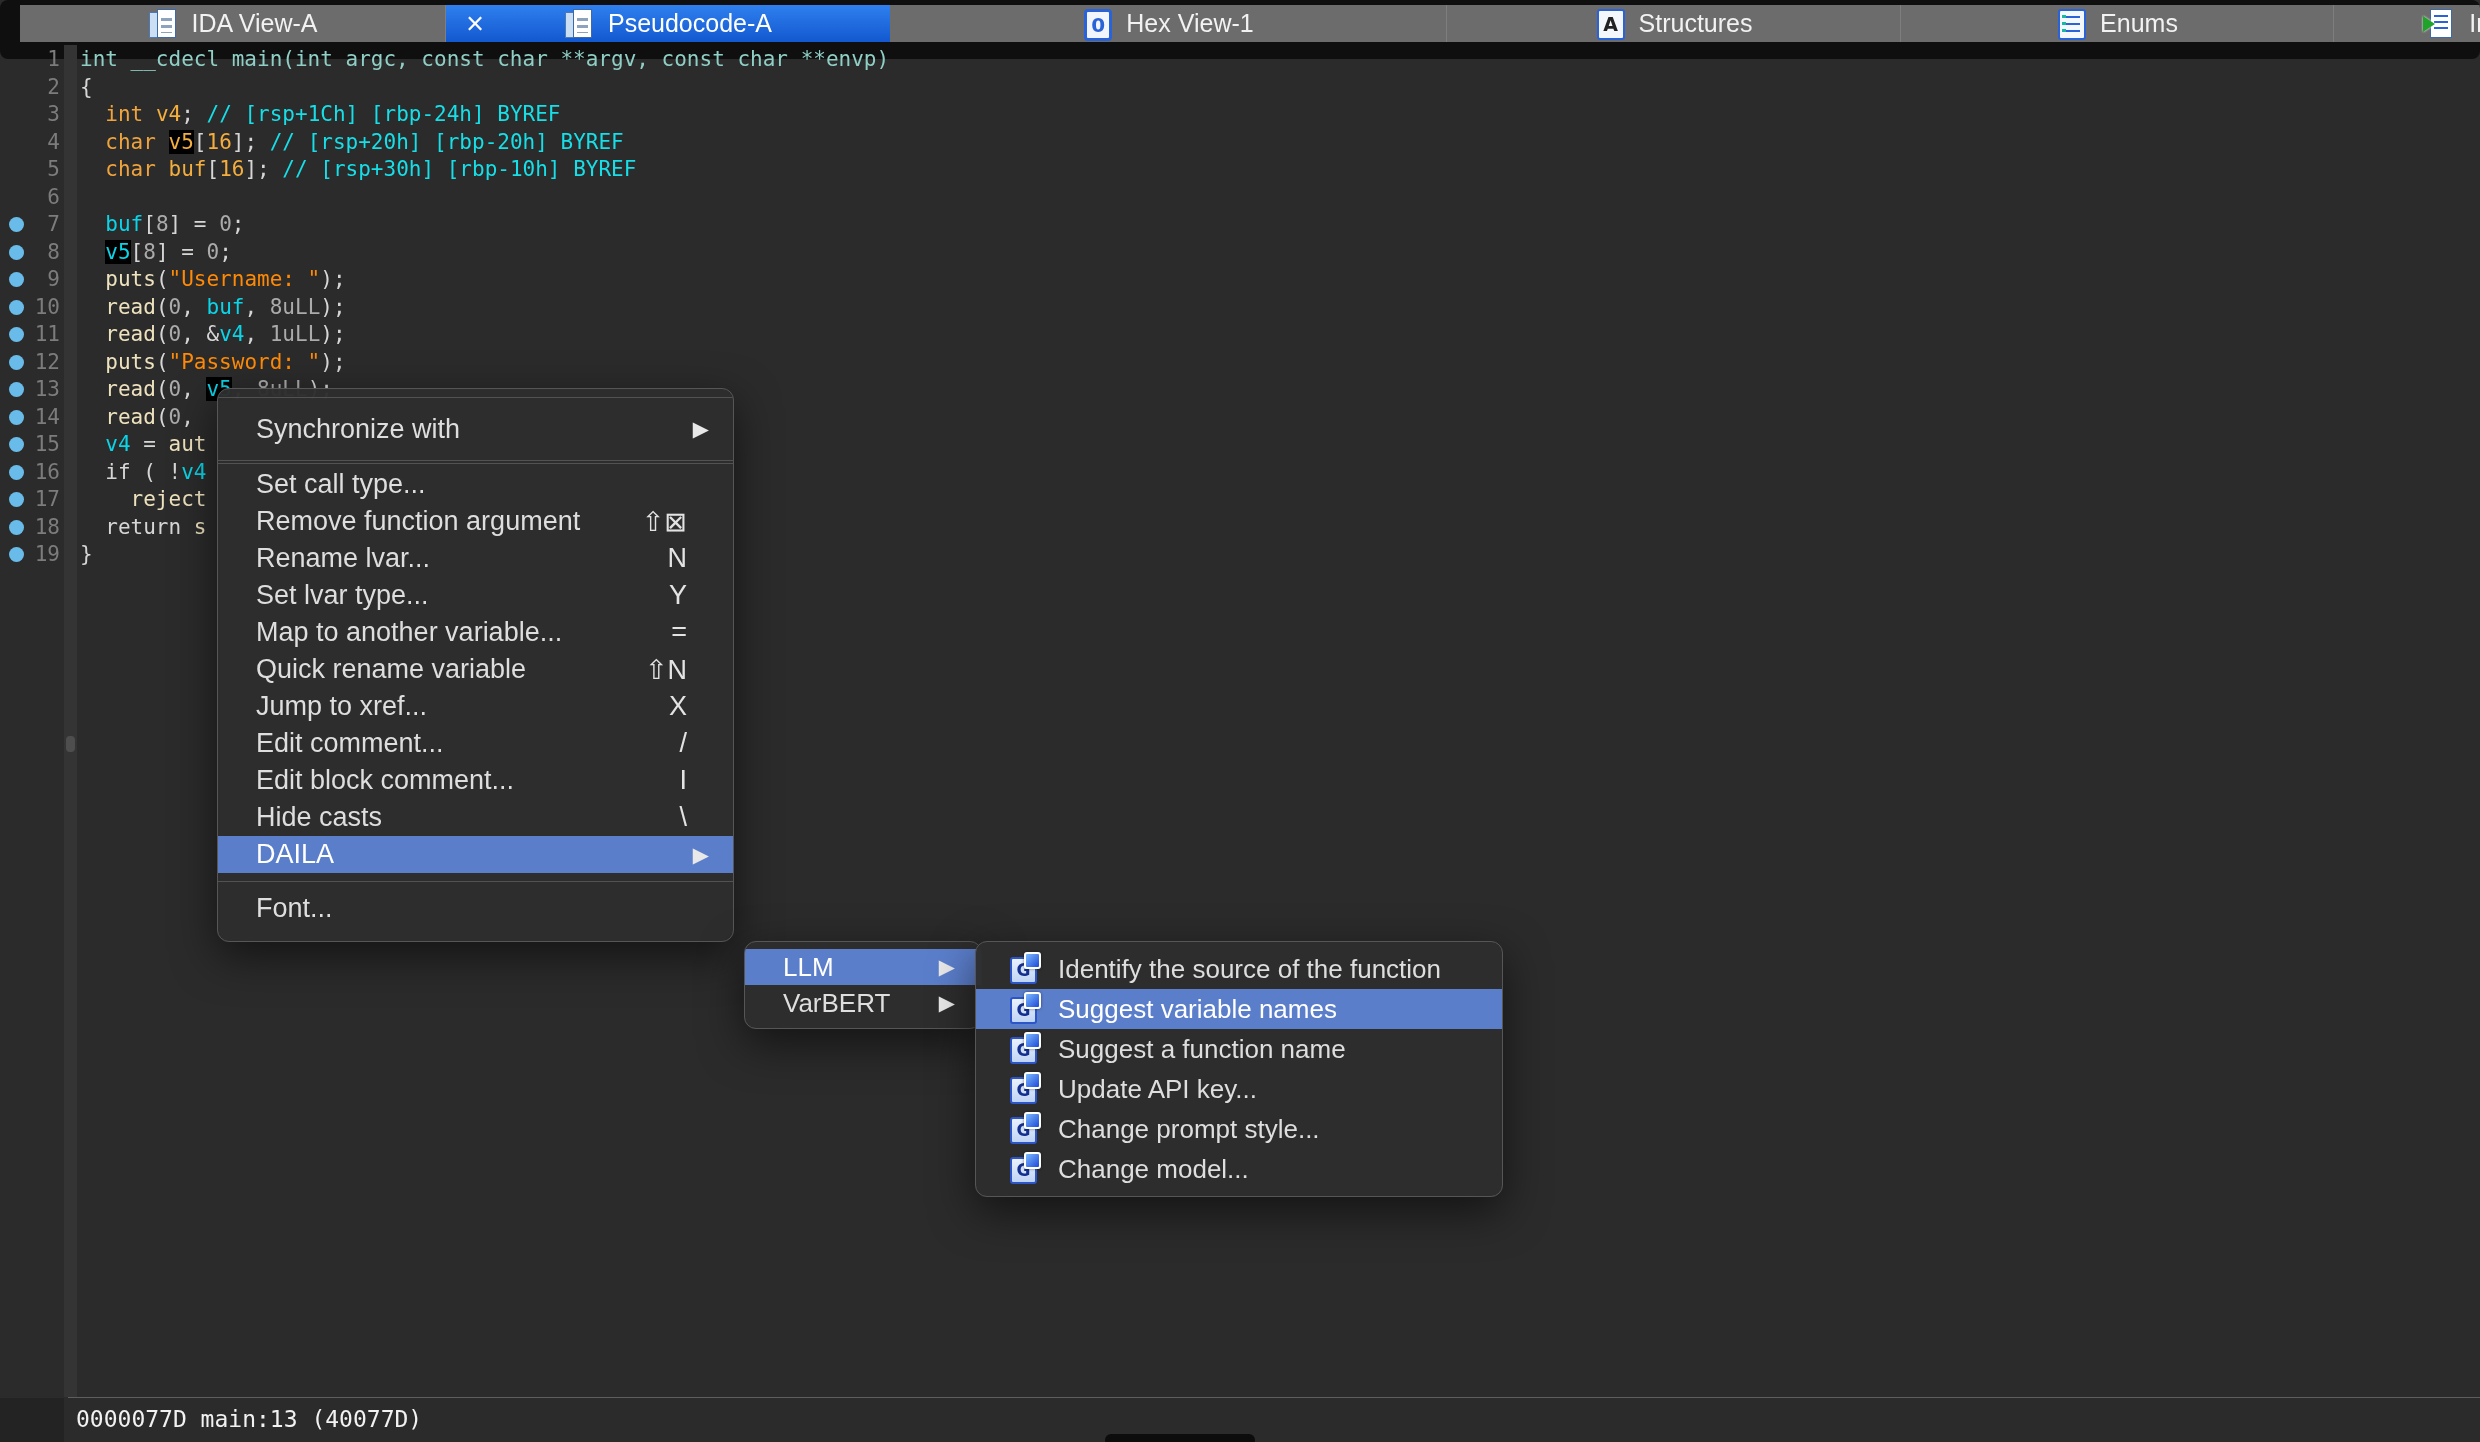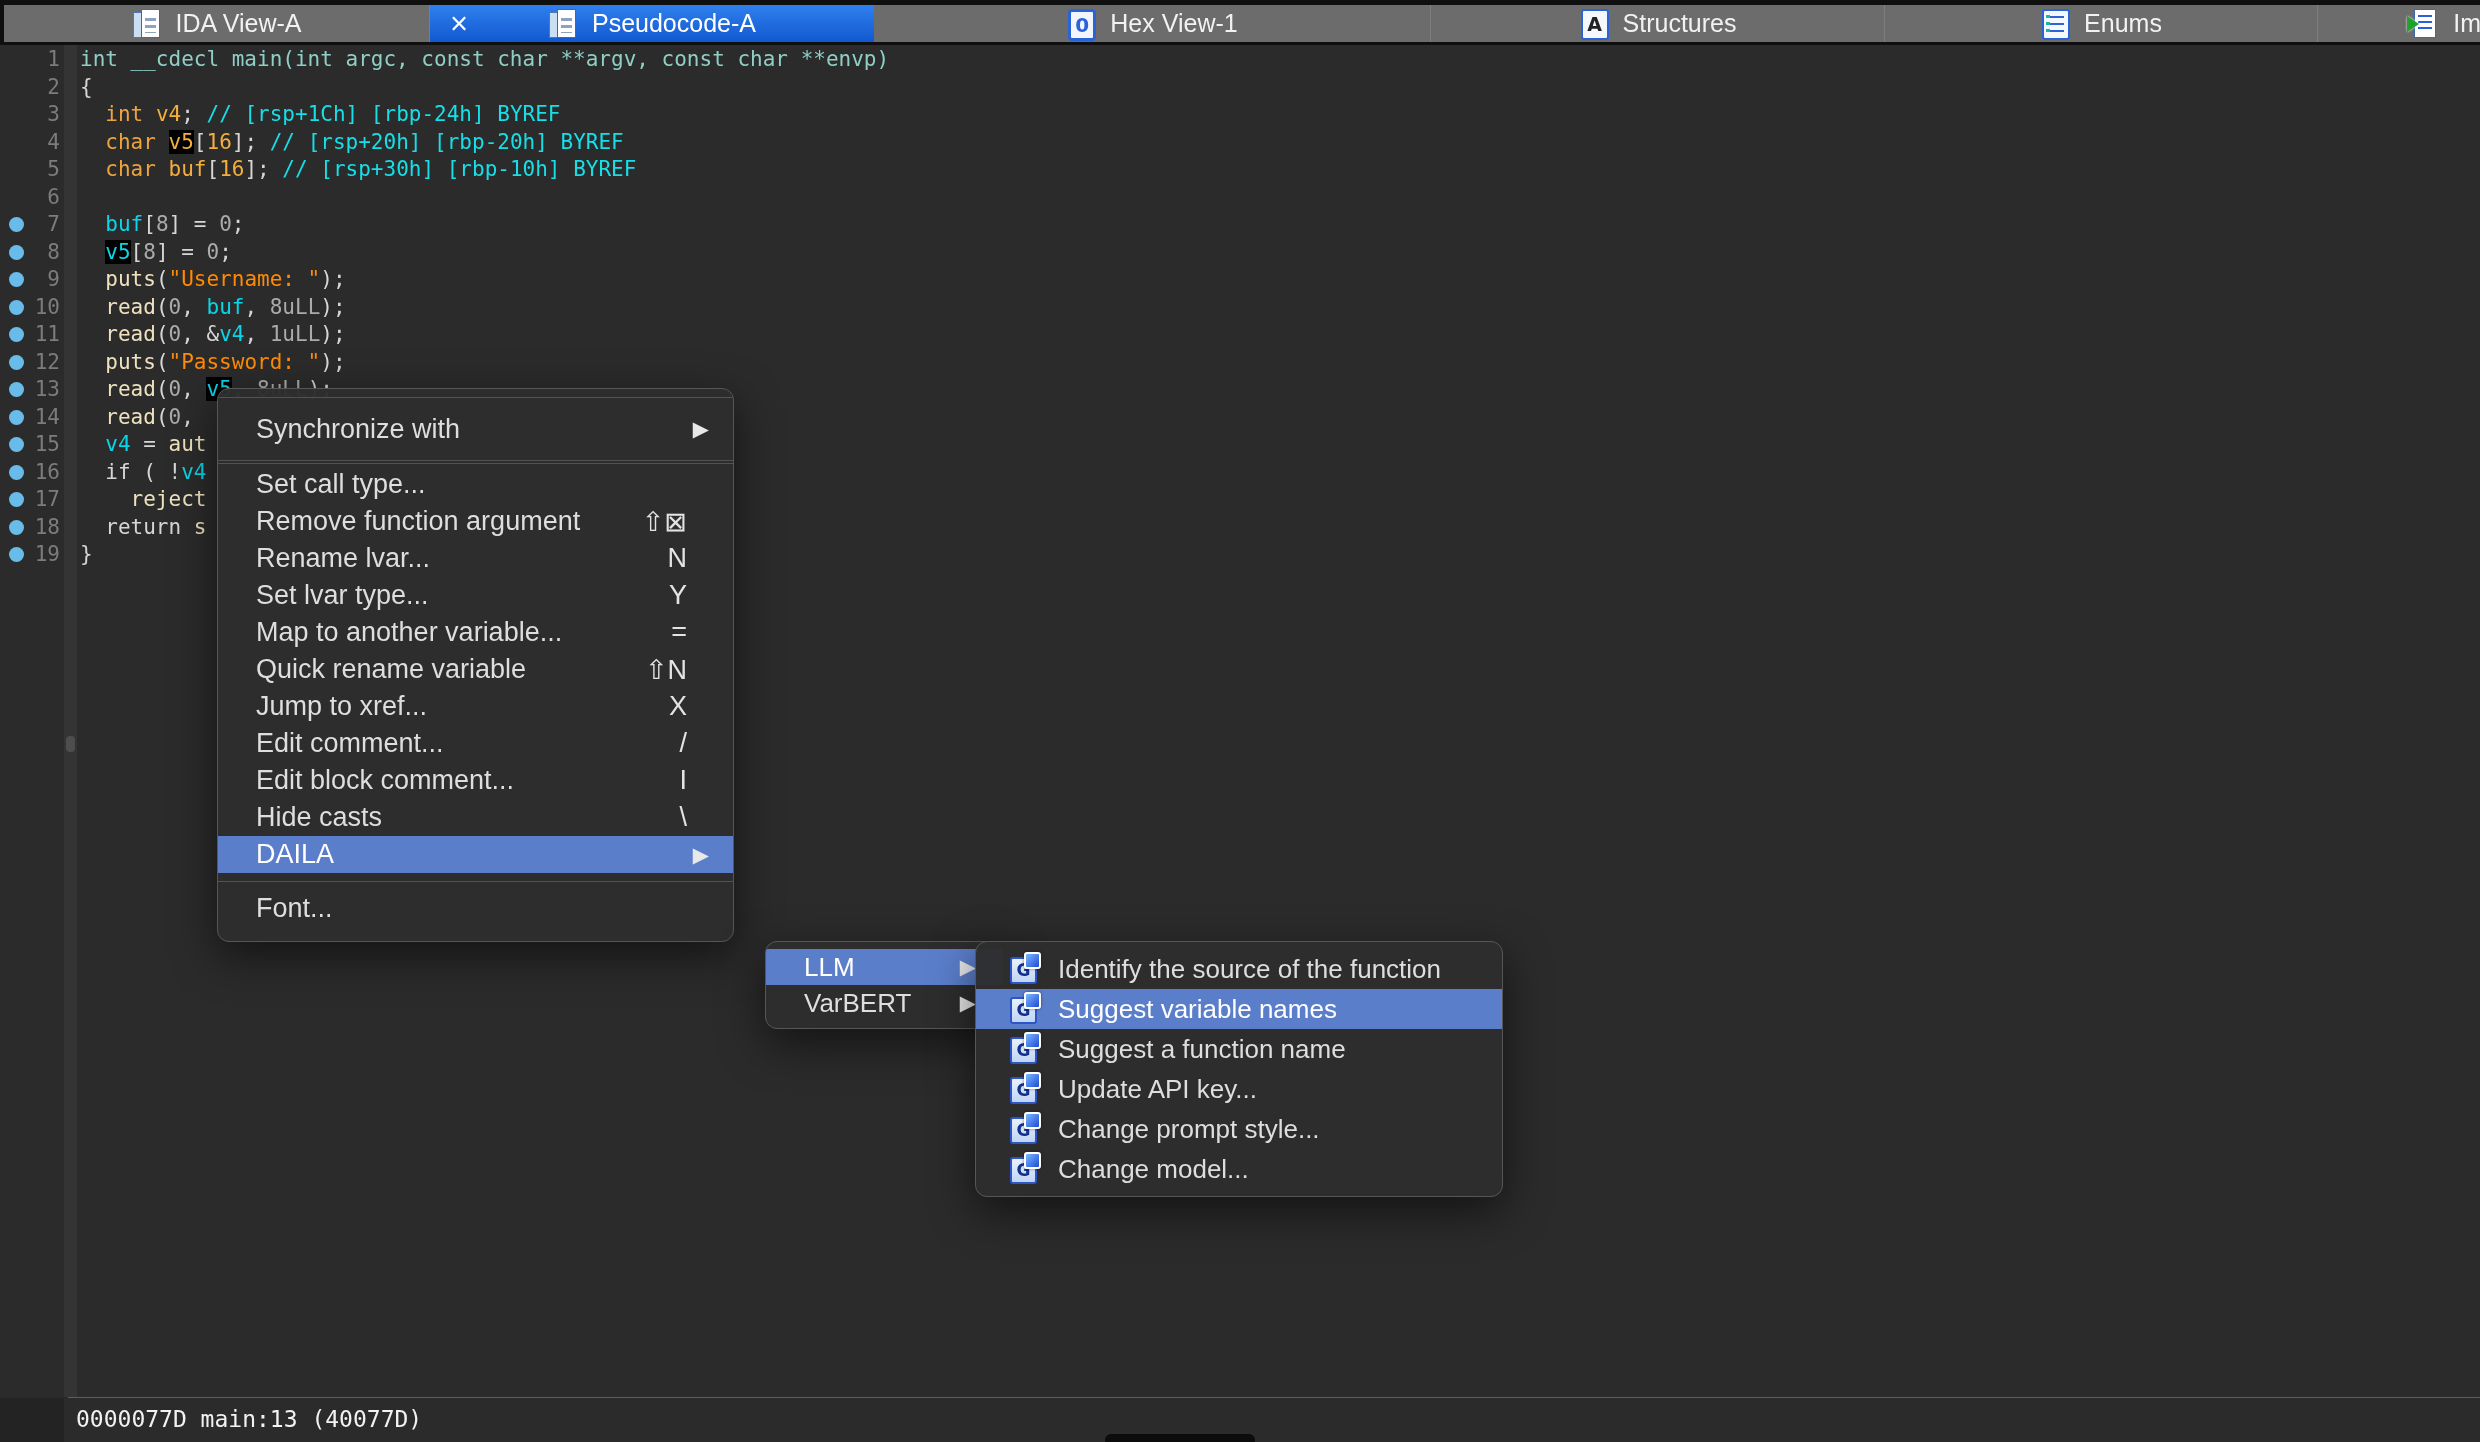--- a/index.html
+++ b/index.html
@@ -1,21 +1,21 @@
 <!DOCTYPE html>
 <html><head>
 <meta charset="utf-8">
 <style>
   html,body{margin:0;padding:0;background:#1a1a1a;}
   .screen{position:relative;width:2480px;height:1442px;background:#2B2B2B;overflow:hidden;
           font-family:"Liberation Sans",sans-serif;}
 
   
-  .tab-bar{position:absolute;left:0;top:0;right:0;height:45px;background:#0f0f0f;
-           padding:5px 0 0 4px;box-sizing:border-box;display:flex;overflow:hidden;}
+  .tab-bar{position:absolute;left:0;top:0;right:0;height:59px;background:#0f0f0f;
+           padding:5px 0 0 20px;box-sizing:border-box;display:flex;overflow:hidden;border-radius:8px;}
   .tab{position:relative;height:37px;background:#6C6C6C;display:flex;align-items:center;
        justify-content:center;gap:14px;color:#F2F2F2;font-size:25px;flex:0 0 auto;
        border-right:1px solid #7E7E7E;cursor:default;}
   .tab.active{background:linear-gradient(#2F80EE,#1258D0);color:#fff;border-right:none;}
   .tab-close{position:absolute;left:20px;top:1px;font-size:31px;font-weight:300;color:#fff;line-height:35px;}
   .tab-label{white-space:nowrap;}
 
   
   .ic{position:relative;display:inline-block;flex:0 0 auto;}
   .ic span{position:absolute;display:block;}
@@ -91,21 +91,21 @@
   .menu-row{display:flex;align-items:center;height:37px;padding:0 24px 0 38px;}
   .menu-row.tall{height:58px;}
   .menu-row.fontrow{height:42px;margin-top:5px;}
   .menu-row .lbl{white-space:nowrap;}
   .menu-row .sc{margin-left:auto;color:#E3E3E3;padding-right:22px;white-space:nowrap;}
   .menu-row .arrow{margin-left:auto;font-size:21px;color:#E8E8E8;}
   .menu-row.hl{background:#5B7ECB;color:#fff;}
   .menu-sep{height:1px;background:#525252;margin:2px 0;}
   .menu-sep.big{margin:8px 0 4px;}
 
-  .sub1{left:765px;top:941px;width:238px;padding:7px 0;font-size:26px;}
+  .sub1{left:744px;top:941px;width:238px;padding:7px 0;font-size:26px;}
   .sub1 .menu-row{height:36px;padding:0 26px 0 38px;}
 
   .sub2{left:975px;top:941px;width:528px;padding:7px 0;font-size:26px;}
   .sub2 .menu-row{height:40px;padding:0 24px 0 34px;}
 
   
   .status-left{position:absolute;left:0;top:1398px;width:64px;height:44px;background:#232323;}
   .status-hr{position:absolute;left:68px;right:0;top:1397px;height:1px;background:#5E5E5E;}
   .status-text{position:absolute;left:76px;top:1406px;font:23px "DejaVu Sans Mono",monospace;color:#F2F2F2;}
   .home-pill{position:absolute;left:1105px;top:1434px;width:150px;height:12px;border-radius:6px;background:#0C0C0C;}

